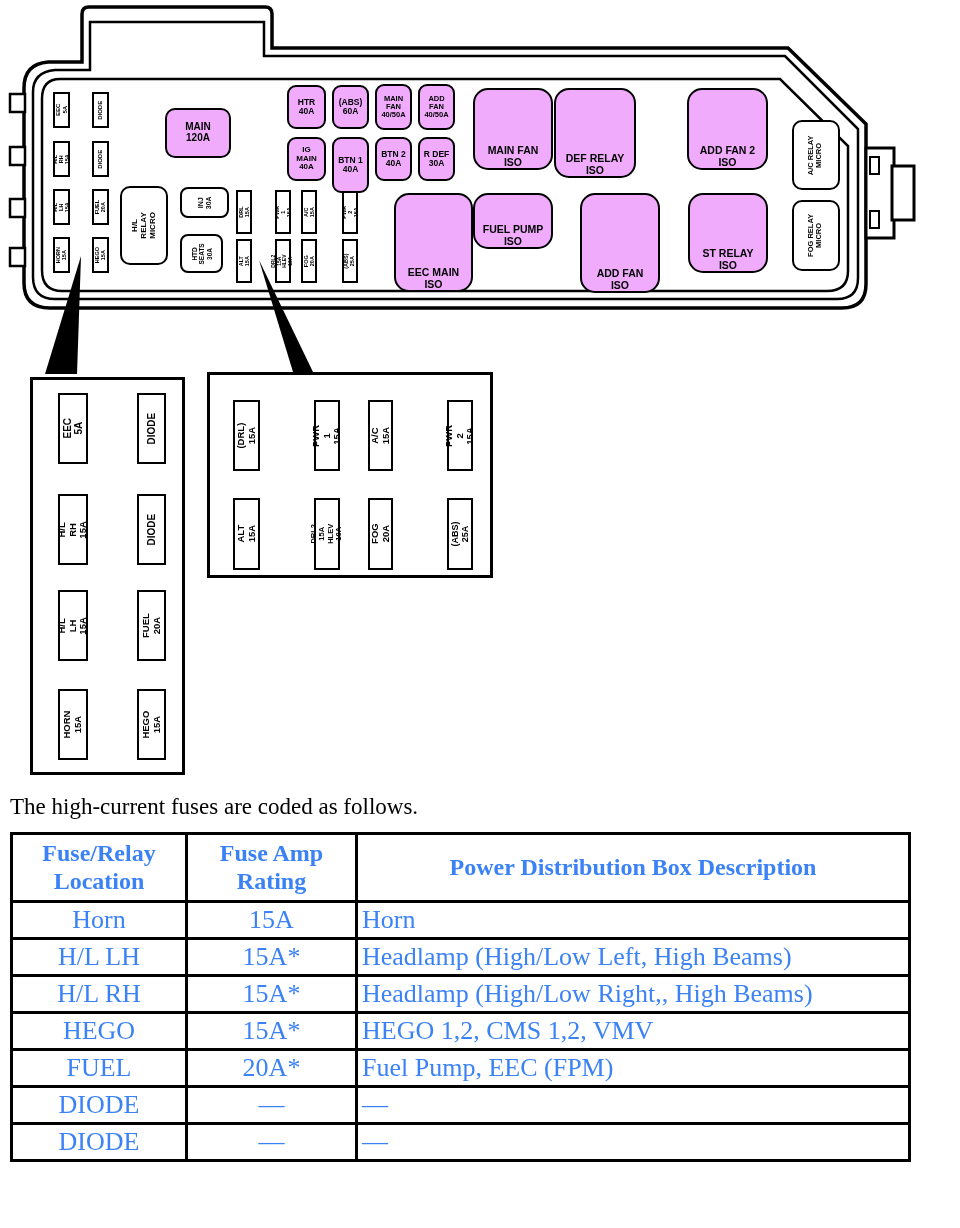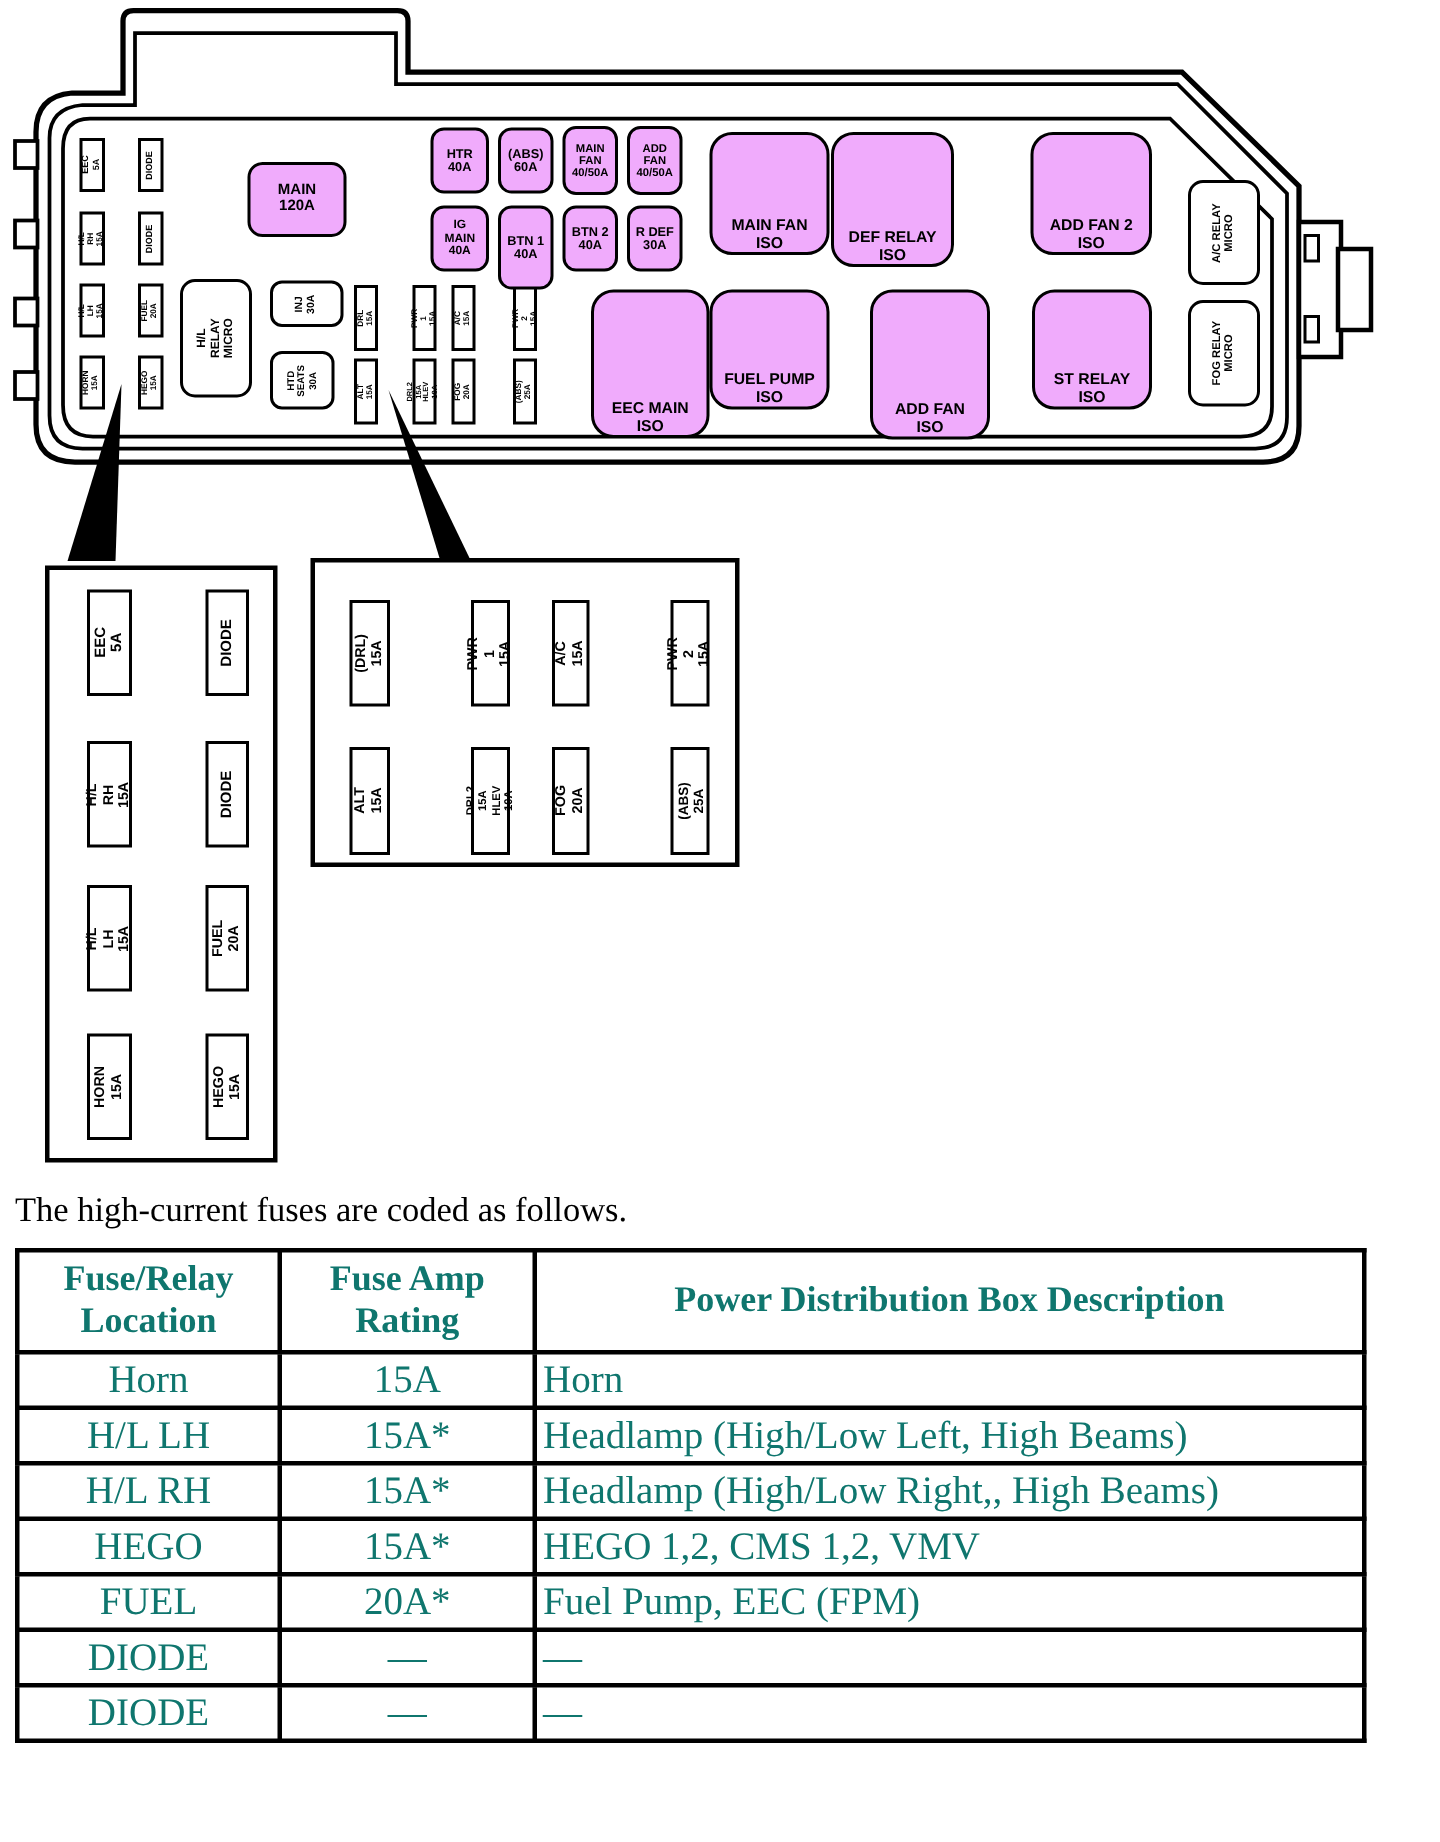--- a/index.html
+++ b/index.html
@@ -18,21 +18,21 @@
   .iso{border-radius:15px;align-items:flex-end;}
   .r8{border-radius:8px;}
   .r10{border-radius:10px;}
   .s5{font-size:5px}.s55{font-size:5.5px}.s6{font-size:6px}.s65{font-size:6.5px}
   .s7{font-size:7px}.s75{font-size:7.5px}.s8{font-size:8px}.s85{font-size:8.5px}
   .s9{font-size:9px}.s95{font-size:9.5px}.s10{font-size:10px}.s105{font-size:10.5px}
   .detail{position:absolute;border:3px solid #000;background:#fff;box-sizing:border-box;}
   .caption{position:absolute;left:10px;top:794px;font-family:"Liberation Serif",serif;
            font-size:23px;color:#000;}
   table.fuses{position:absolute;left:10px;top:832px;border-collapse:collapse;
-              width:898px;font-family:"Liberation Serif",serif;color:#0f766e;
+              width:898px;font-family:"Liberation Serif",serif;color:#3b82f6;
               table-layout:fixed;}
   table.fuses th,table.fuses td{border:3px solid #000;padding:2px 4px;box-sizing:border-box;}
   table.fuses th{font-size:24px;font-weight:700;text-align:center;white-space:pre-line;
                  line-height:1.15;padding:5px 2px;}
   table.fuses td{font-size:26px;height:31px;}
   td.c{text-align:center;}
   td.l{text-align:left;padding-left:10px;}
   col.w1{width:175px}col.w2{width:170px}col.w3{width:553px}
 </style>
 </head>
@@ -153,21 +153,21 @@
 30A</span></div>
 
   <div class="box iso s105" style="left:473px;top:88px;width:80px;height:82px"><span>MAIN FAN
 ISO</span></div>
   <div class="box iso s105" style="left:554px;top:88px;width:82px;height:90px"><span>DEF RELAY
 ISO</span></div>
   <div class="box iso s105" style="left:687px;top:88px;width:81px;height:82px"><span>ADD FAN 2
 ISO</span></div>
   <div class="box iso s105" style="left:394px;top:193px;width:79px;height:99px"><span>EEC MAIN
 ISO</span></div>
-  <div class="box iso s105" style="left:473px;top:193px;width:80px;height:80px"><span>FUEL PUMP
+  <div class="box iso s105" style="left:473px;top:193px;width:80px;height:56px"><span>FUEL PUMP
 ISO</span></div>
   <div class="box iso s105" style="left:580px;top:193px;width:80px;height:100px"><span>ADD FAN
 ISO</span></div>
   <div class="box iso s105" style="left:688px;top:193px;width:80px;height:80px"><span>ST RELAY
 ISO</span></div>
 
   <div class="vf r10" style="left:792px;top:120px;width:48px;height:70px">
       <span class="rot s75">A/C RELAY
 MICRO</span>
     </div>

